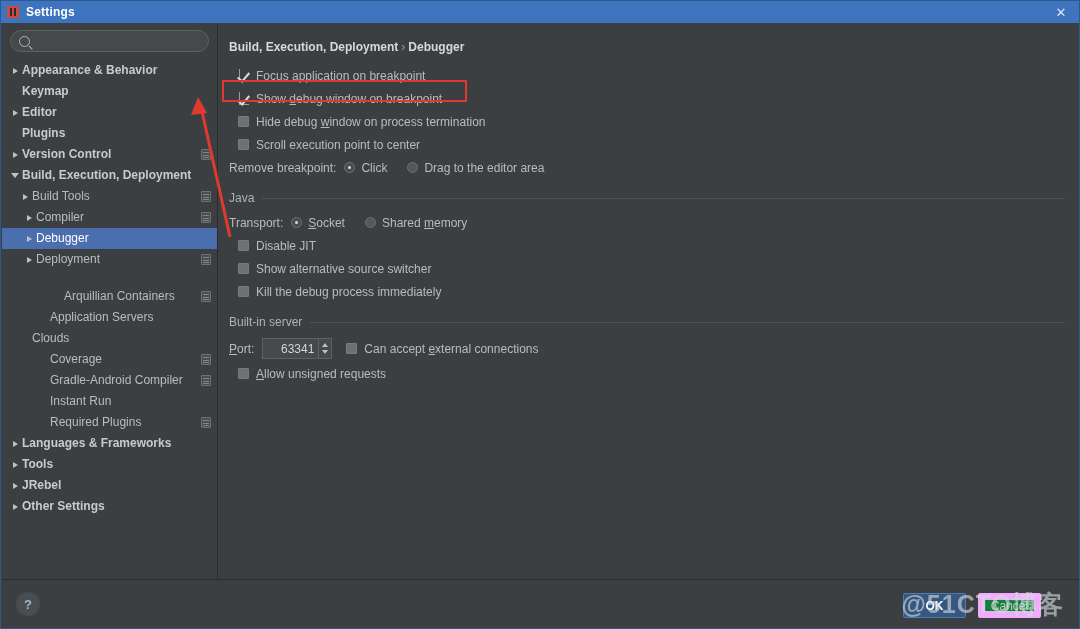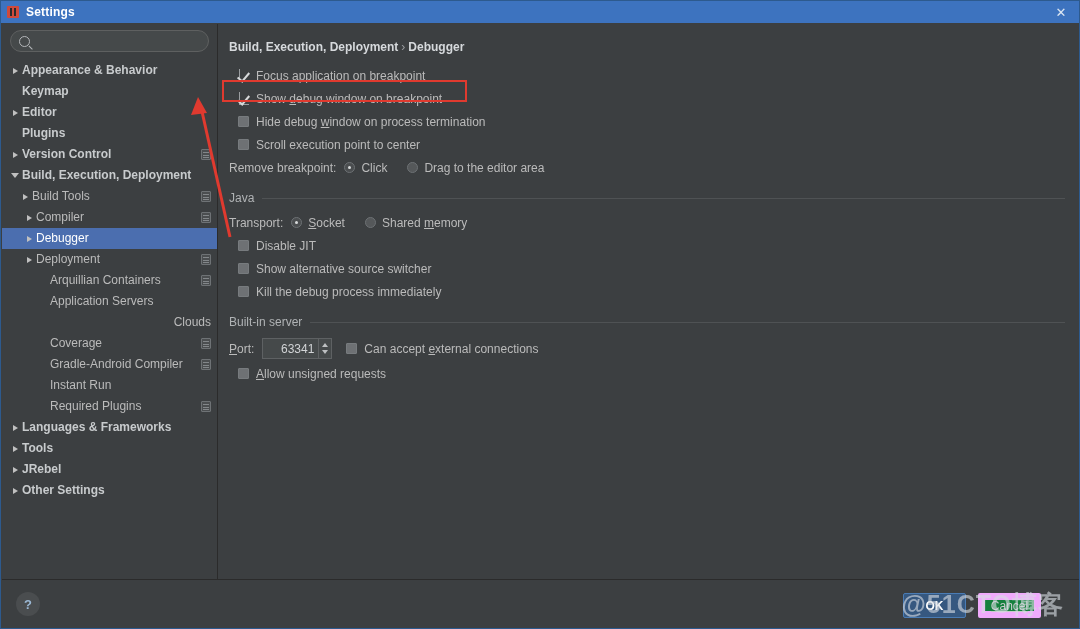--- a/index.html
+++ b/index.html
@@ -347,30 +347,30 @@
           </span>
           <span class="tree-label">Debugger</span>
         </div>
         <div class="tree-item" style="padding-left: 20px;">
           <span class="arrow">
             <span class="tri"></span>
           </span>
           <span class="tree-label">Deployment</span>
           <span class="badge-icon"></span>
         </div>
+        <div class="tree-item" style="padding-left: 48px; margin-top: 16px;">
+          <span class="arrow"></span>
+          <span class="tree-label">Arquillian Containers</span>
+          <span class="badge-icon"></span>
+        </div>
         <div class="tree-item" style="padding-left: 34px;">
           <span class="arrow"></span>
-          <span class="tree-label">Arquillian Containers</span>
-          <span class="badge-icon"></span>
-        </div>
-        <div class="tree-item" style="padding-left: 34px;">
-          <span class="arrow"></span>
           <span class="tree-label">Application Servers</span>
         </div>
-        <div class="tree-item" style="padding-left: 34px; justify-content: flex-end;">
+        <div class="tree-item" style="padding-left: 16px;">
           <span class="arrow"></span>
           <span class="tree-label">Clouds</span>
         </div>
         <div class="tree-item" style="padding-left: 34px;">
           <span class="arrow"></span>
           <span class="tree-label">Coverage</span>
           <span class="badge-icon"></span>
         </div>
         <div class="tree-item" style="padding-left: 34px;">
           <span class="arrow"></span>

